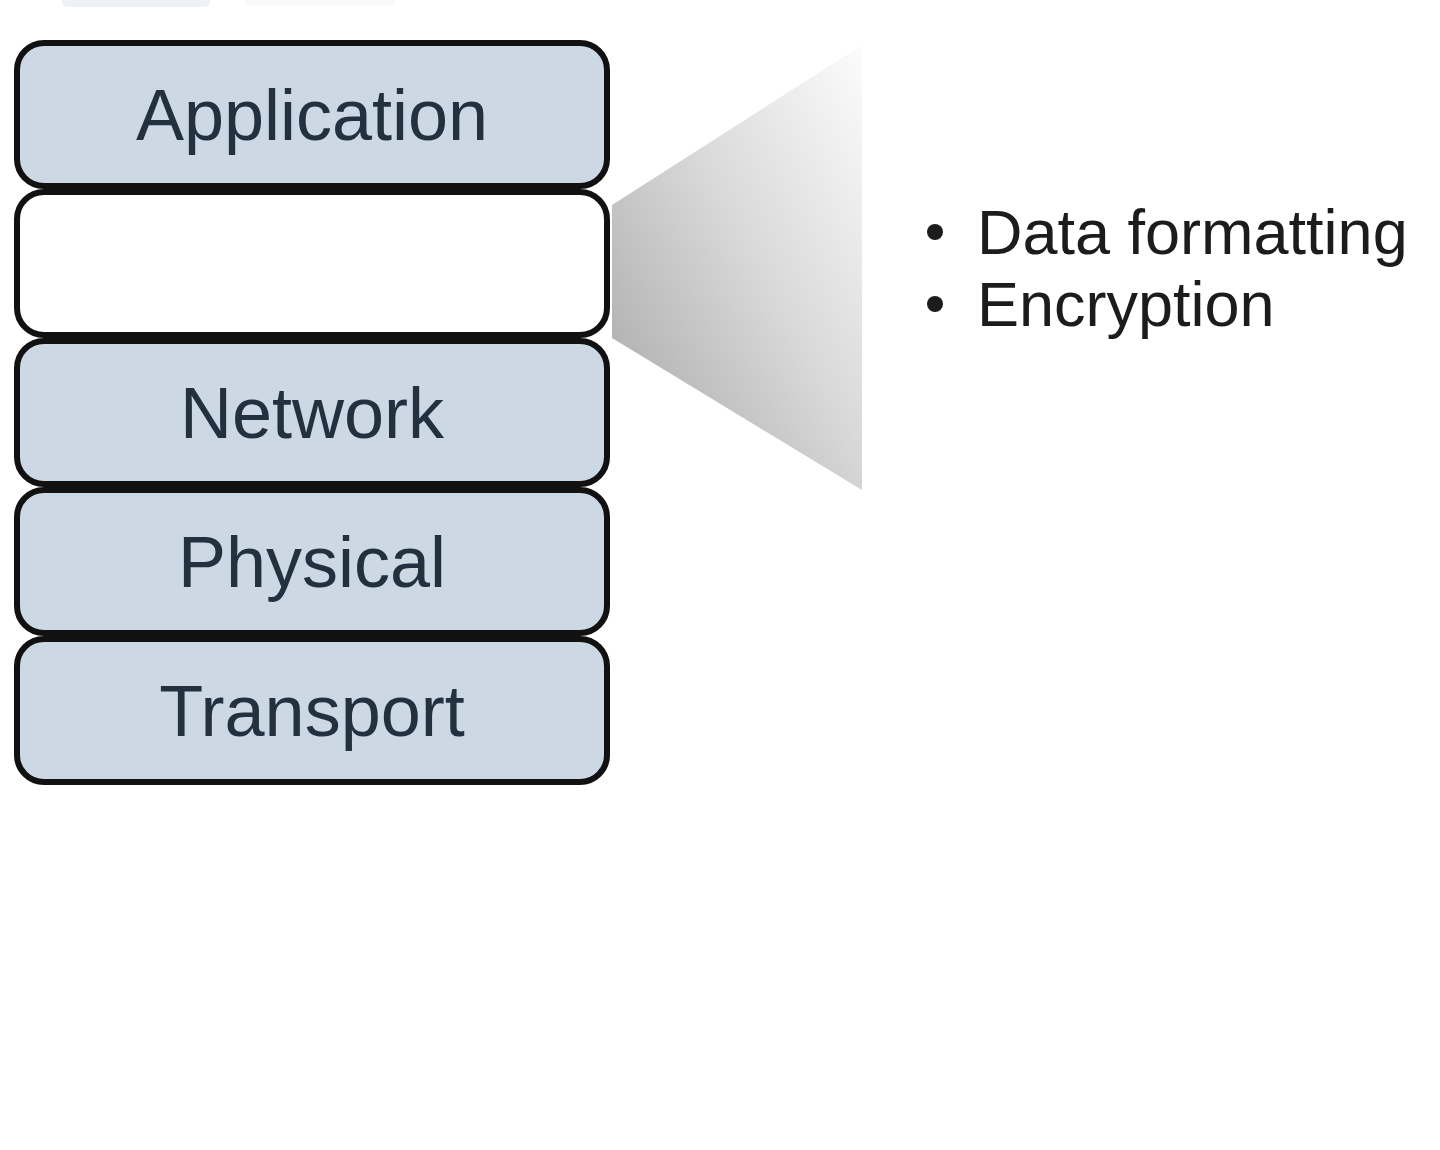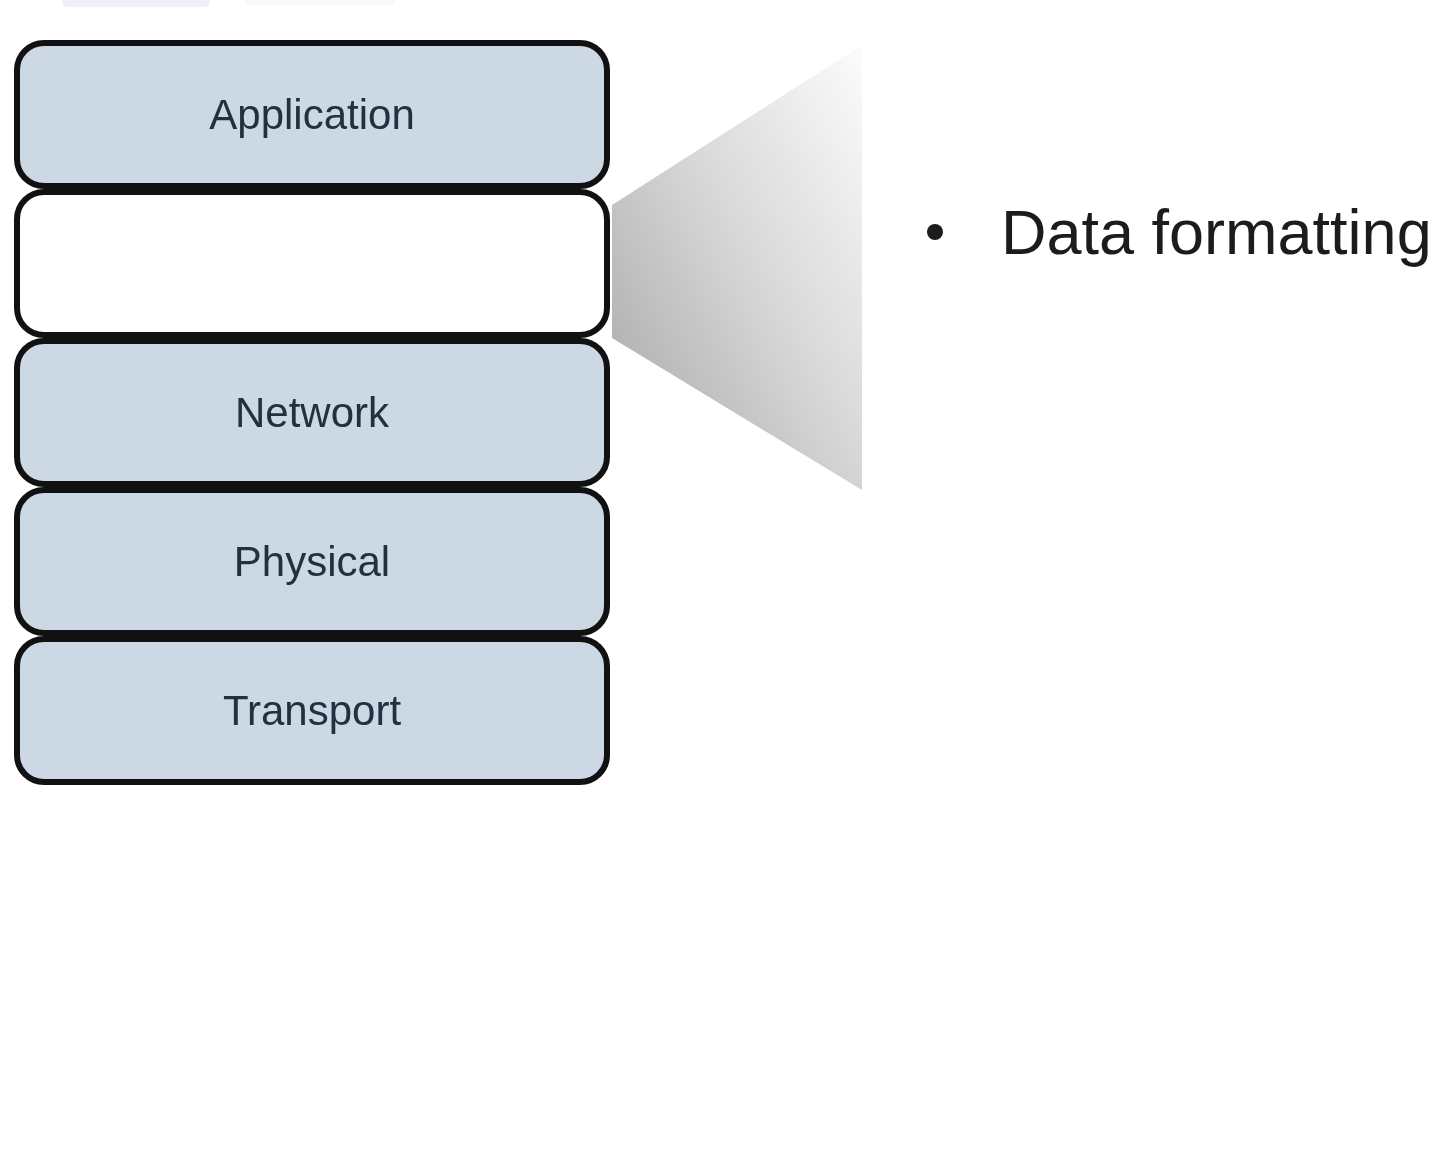--- a/index.html
+++ b/index.html
@@ -43,21 +43,21 @@
   .layer {
     box-sizing: border-box;
     height: 149px;
     width: 100%;
     background: var(--layer-fill, #cdd8e5);
     border: 6px solid var(--layer-border, #111111);
     border-radius: 30px;
     display: flex;
     align-items: center;
     justify-content: center;
-    font-size: 42px;
+    font-size: 72px;
     letter-spacing: 0px;
     color: var(--layer-text, #22303f);
   }
   .layer.blank {
     background: var(--blank-fill, #ffffff);
   }
 
   
   .cone {
     position: absolute;
@@ -71,21 +71,20 @@
     position: absolute;
     left: 905px; top: 196px;
     display: flex;
     flex-direction: column;
     z-index: 2;
   }
   .bullet-row {
     display: flex;
     align-items: center;
     height: 72px;
-    gap: 24px;
   }
   .bullet-dot {
     flex: none;
     width: 16px; height: 16px;
     margin-left: 22px;
     margin-right: 34px;
     border-radius: 50%;
     background: var(--bullet-text, #1c1c1c);
   }
   .bullet-label {
@@ -130,15 +129,19 @@
     <div class="layer">
       <span>Transport</span>
     </div>
   </div>
 
   <div class="callout">
     <div class="bullet-row">
       <span class="bullet-dot"></span>
       <span class="bullet-label">Data formatting</span>
     </div>
+    <div class="bullet-row">
+      <span class="bullet-dot"></span>
+      <span class="bullet-label">Encryption</span>
+    </div>
   </div>
 
 </div>
 
 </body></html>

